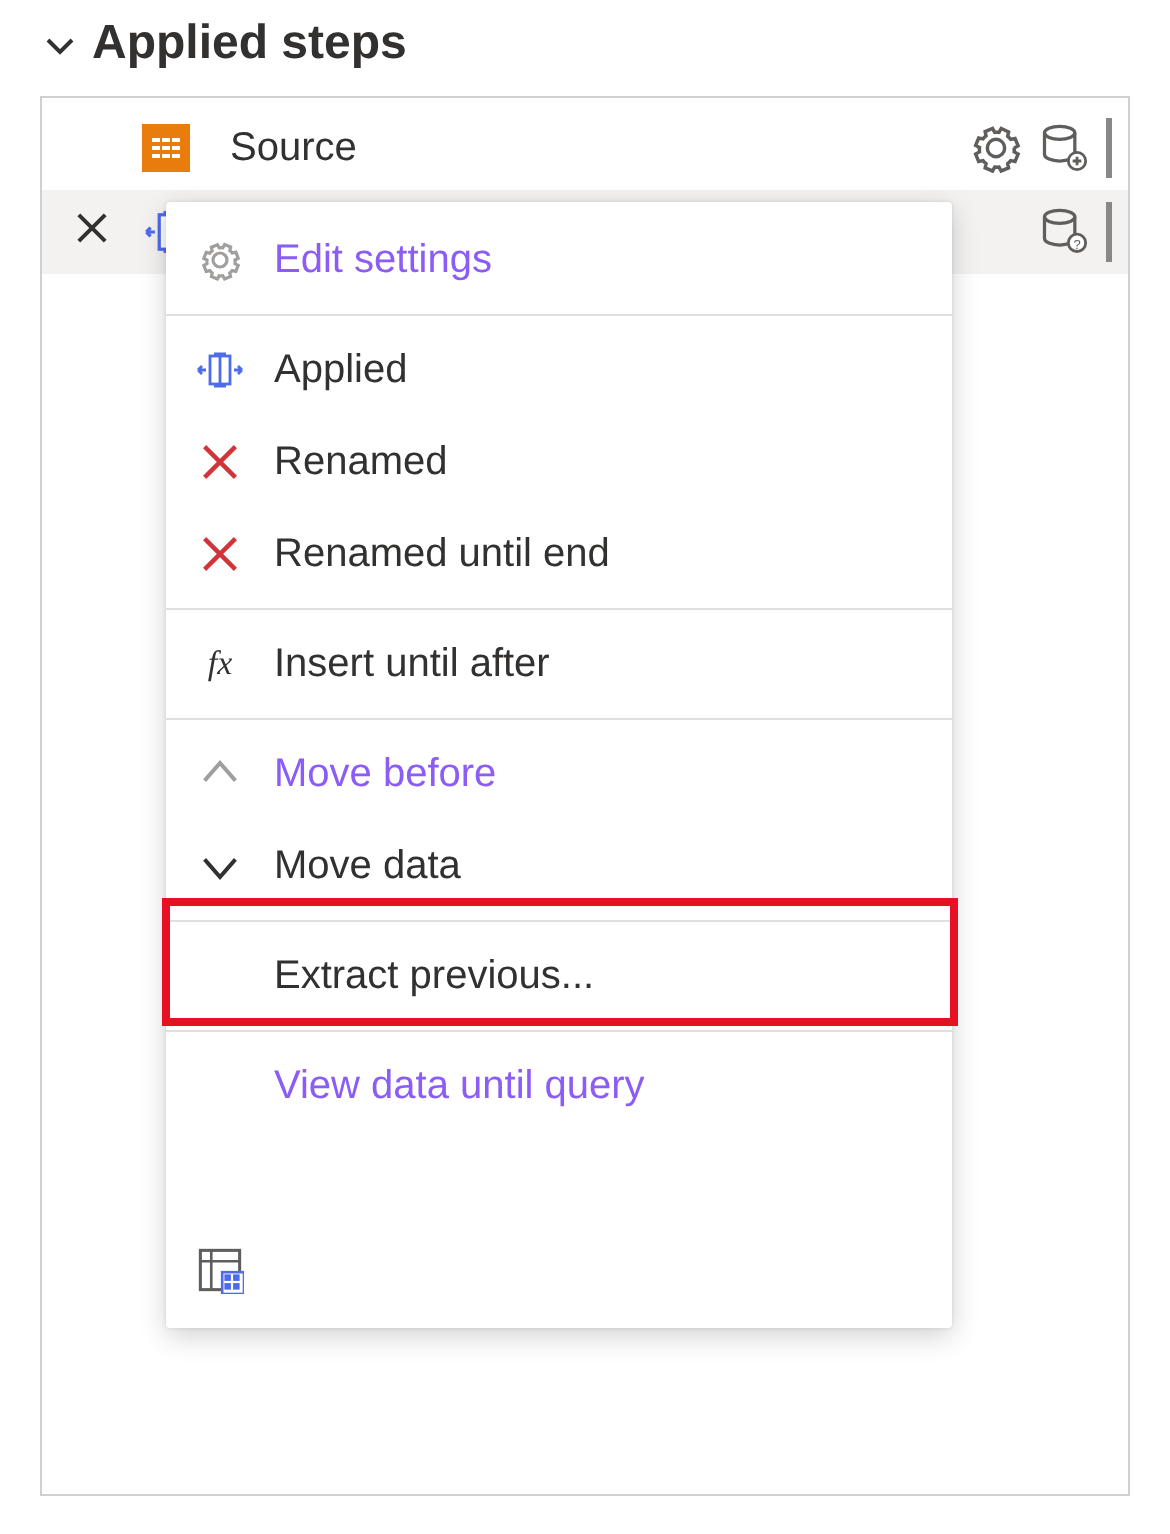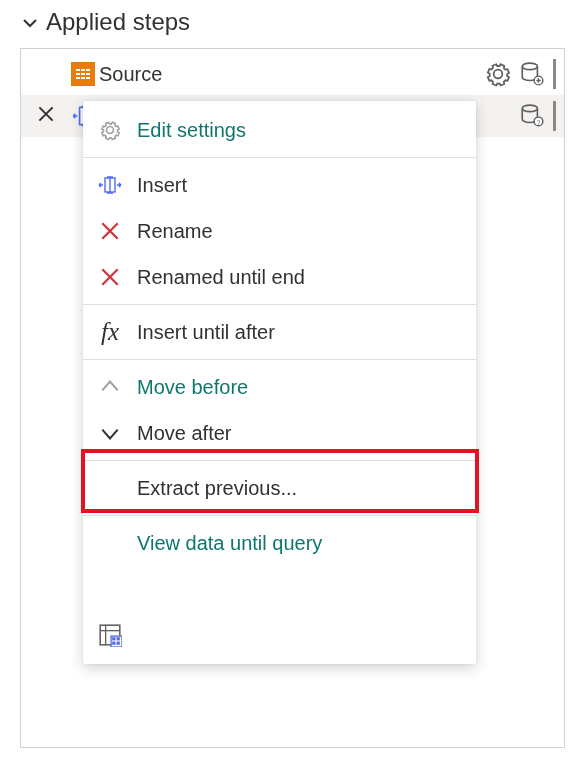--- a/index.html
+++ b/index.html
@@ -21,34 +21,34 @@
       align-items: center;
       padding: 8px 12px 12px 22px;
       gap: 10px;
     }
     .section-header .chev {
       width: 14px;
       height: 14px;
     }
     .section-title {
       font-size: 24px;
-      font-weight: 400;
+      font-weight: 700;
     }
     .steps-panel {
       border: 1px solid #d0d0d0;
       margin: 0 20px;
       padding-top: 4px;
       position: relative;
       height: 700px;
     }
     .step-row {
       display: flex;
       align-items: center;
       padding: 6px 6px 6px 50px;
-      gap: 4px;
+      gap: 20px;
       position: relative;
     }
     .step-row.selected {
       background: #f3f2f1;
     }
     .step-icon-source {
       width: 24px;
       height: 24px;
       background: #e87d0d;
       display: flex;
@@ -93,21 +93,21 @@
     }
     .menu-item {
       display: flex;
       align-items: center;
       padding: 10px 14px;
       gap: 14px;
       font-size: 20px;
       cursor: pointer;
     }
     .menu-item.disabled {
-      color: #0f766e;
+      color: #8b5cf6;
       cursor: default;
     }
     .menu-item .mi-icon {
       width: 26px;
       height: 26px;
       display: flex;
       align-items: center;
       justify-content: center;
       flex-shrink: 0;
     }
@@ -214,46 +214,46 @@
 
     <div class="menu-item">
       <span class="mi-icon">
         <svg viewBox="0 0 26 20" width="26" height="20">
           <rect x="8" y="3" width="10" height="14" fill="#fff" stroke="#4f6bed" stroke-width="1.4"></rect>
           <path d="M10 2 h6 M13 2 v16 M10 18 h6" stroke="#4f6bed" stroke-width="1.4"></path>
           <path d="M2 10 h4 M2 10 l2 -2 M2 10 l2 2" stroke="#4f6bed" stroke-width="1.4" fill="none"></path>
           <path d="M24 10 h-4 M24 10 l-2 -2 M24 10 l-2 2" stroke="#4f6bed" stroke-width="1.4" fill="none"></path>
         </svg>
       </span>
-      <span>Insert</span>
+      <span>Applied</span>
     </div>
 
     <div class="menu-item">
       <span class="mi-icon">
         <svg viewBox="0 0 20 20" width="22" height="22">
             <path d="M3 3 L17 17 M17 3 L3 17" stroke="#d13438" stroke-width="2" fill="none"></path>
           </svg>
       </span>
-      <span>Rename</span>
+      <span>Renamed</span>
     </div>
 
     <div class="menu-item">
       <span class="mi-icon">
         <svg viewBox="0 0 20 20" width="22" height="22">
             <path d="M3 3 L17 17 M17 3 L3 17" stroke="#d13438" stroke-width="2" fill="none"></path>
           </svg>
       </span>
       <span>Renamed until end</span>
     </div>
 
     <div class="menu-sep"></div>
 
     <div class="menu-item">
       <span class="mi-icon">
-        <span style="font-family: 'Times New Roman', serif; font-style: italic; font-size: 25px; font-weight: 500;">fx</span>
+        <span style="font-family: 'Times New Roman', serif; font-style: italic; font-size: 17px; font-weight: 500;">fx</span>
       </span>
       <span>Insert until after</span>
     </div>
 
     <div class="menu-sep"></div>
 
     <div class="menu-item disabled">
       <span class="mi-icon">
         <svg viewBox="0 0 20 20" width="22" height="22">
             <path d="M3 13 L10 5 L17 13" stroke="#a19f9d" stroke-width="1.8" fill="none"></path>
@@ -261,21 +261,21 @@
       </span>
       <span>Move before</span>
     </div>
 
     <div class="menu-item">
       <span class="mi-icon">
         <svg viewBox="0 0 20 20" width="22" height="22">
             <path d="M3 7 L10 15 L17 7" stroke="#323130" stroke-width="1.8" fill="none"></path>
           </svg>
       </span>
-      <span>Move after</span>
+      <span>Move data</span>
     </div>
 
     <div class="menu-sep"></div>
 
     <div class="menu-item">
       <span class="mi-icon"></span>
       <span>Extract previous...</span>
     </div>
 
     <div class="menu-sep"></div>

